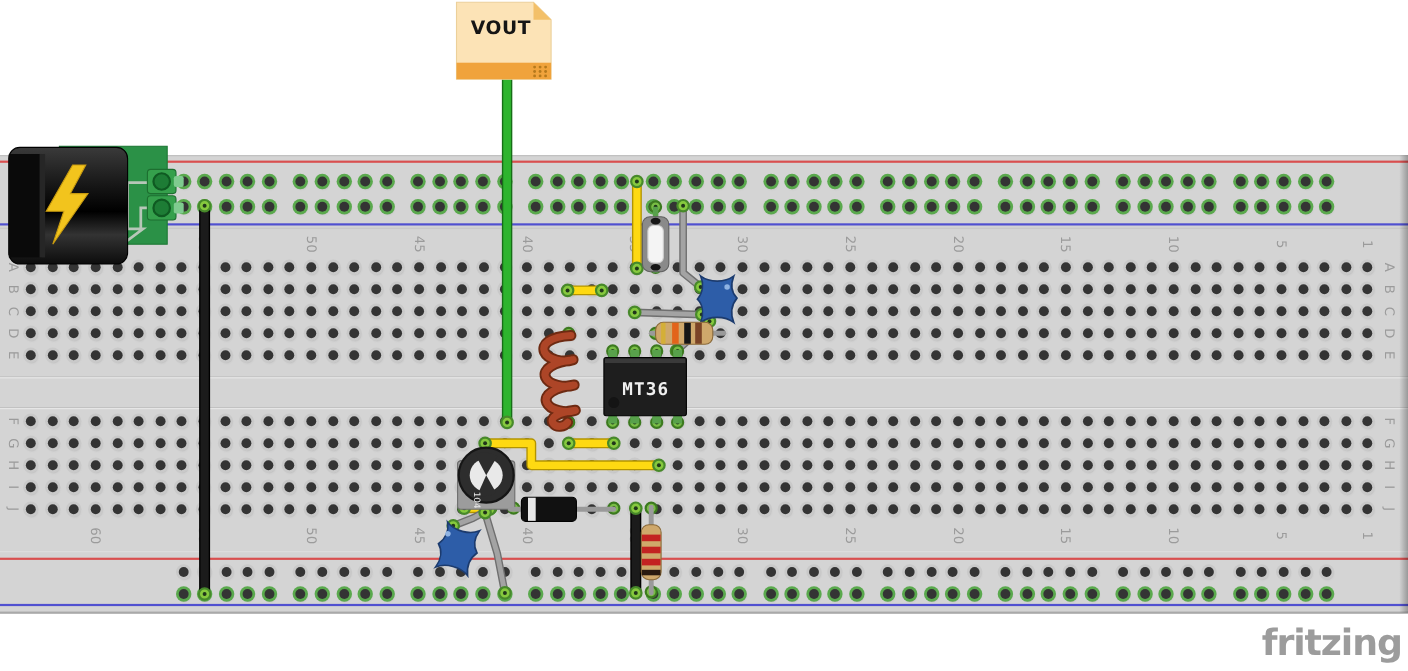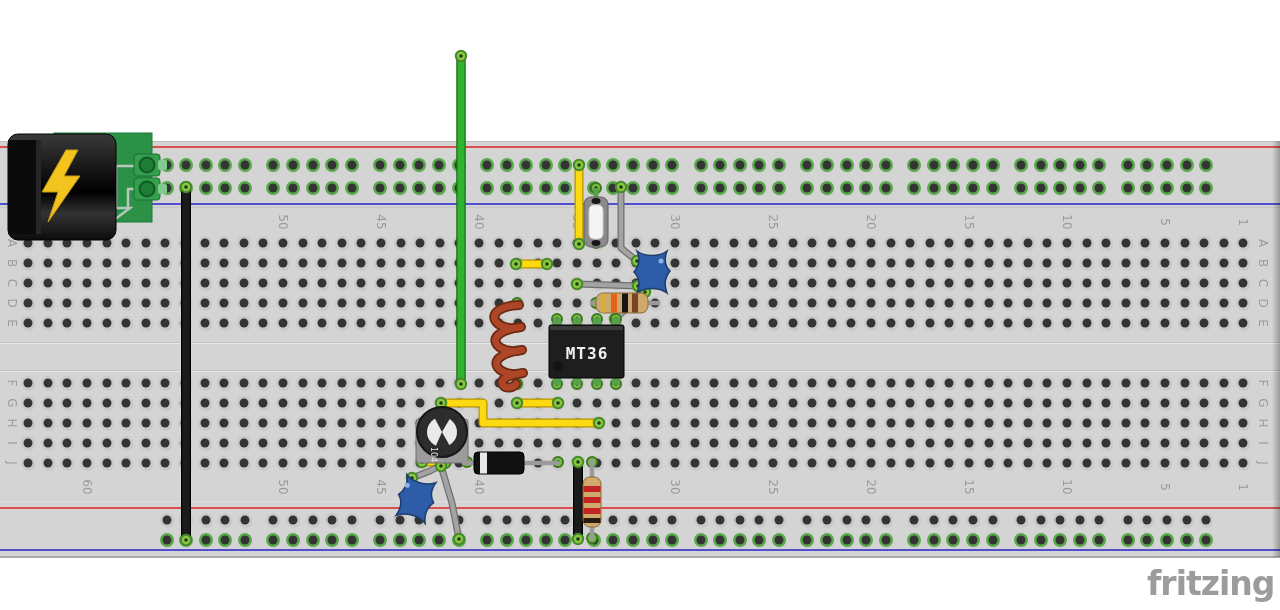--- a/index.html
+++ b/index.html
@@ -1156,15 +1156,34 @@
       <path d="M66,150 L42,192 L58,192 L48,222 L80,176 L64,176 L78,150 Z" fill="#f2c41d" stroke="#c79a10"></path>
     </g>
     <rect x="134" y="154" width="26" height="22" rx="3" fill="#35a04c" stroke="#1d6f30"></rect>
     <circle cx="147" cy="165" r="7.5" fill="#1d7c35" stroke="#0f5a22" stroke-width="2"></circle>
     <rect x="158" y="160" width="9" height="10" rx="2" fill="#7fcb8f"></rect>
     <rect x="134" y="178" width="26" height="22" rx="3" fill="#35a04c" stroke="#1d6f30"></rect>
     <circle cx="147" cy="189" r="7.5" fill="#1d7c35" stroke="#0f5a22" stroke-width="2"></circle>
     <rect x="158" y="184" width="9" height="10" rx="2" fill="#7fcb8f"></rect>
   </svg>
 
+  <div id="note">
+    <svg style="left:0;top:0" width="87" height="70" viewBox="415 2 87 70">
+      <path d="M415,2 L485,2 L501,18 L501,72 L415,72 Z" fill="#fce3b6" stroke="#ecd09a"></path>
+      <path d="M485,2 L501,18 L485,18 Z" fill="#f3c069"></path>
+      <rect x="415" y="57" width="86" height="15" fill="#f0a33c"></rect>
+      <g fill="#b5791c">
+        <circle cx="486" cy="61" r="1.3"></circle>
+          <circle cx="491" cy="61" r="1.3"></circle>
+          <circle cx="496" cy="61" r="1.3"></circle>
+        <circle cx="486" cy="65" r="1.3"></circle>
+          <circle cx="491" cy="65" r="1.3"></circle>
+          <circle cx="496" cy="65" r="1.3"></circle>
+        <circle cx="486" cy="69" r="1.3"></circle>
+          <circle cx="491" cy="69" r="1.3"></circle>
+          <circle cx="496" cy="69" r="1.3"></circle>
+      </g>
+    </svg>
+    <span id="note-text">VOUT</span>
+  </div>
 
   <div id="watermark">fritzing</div>
 </div>
 
 </body></html>

